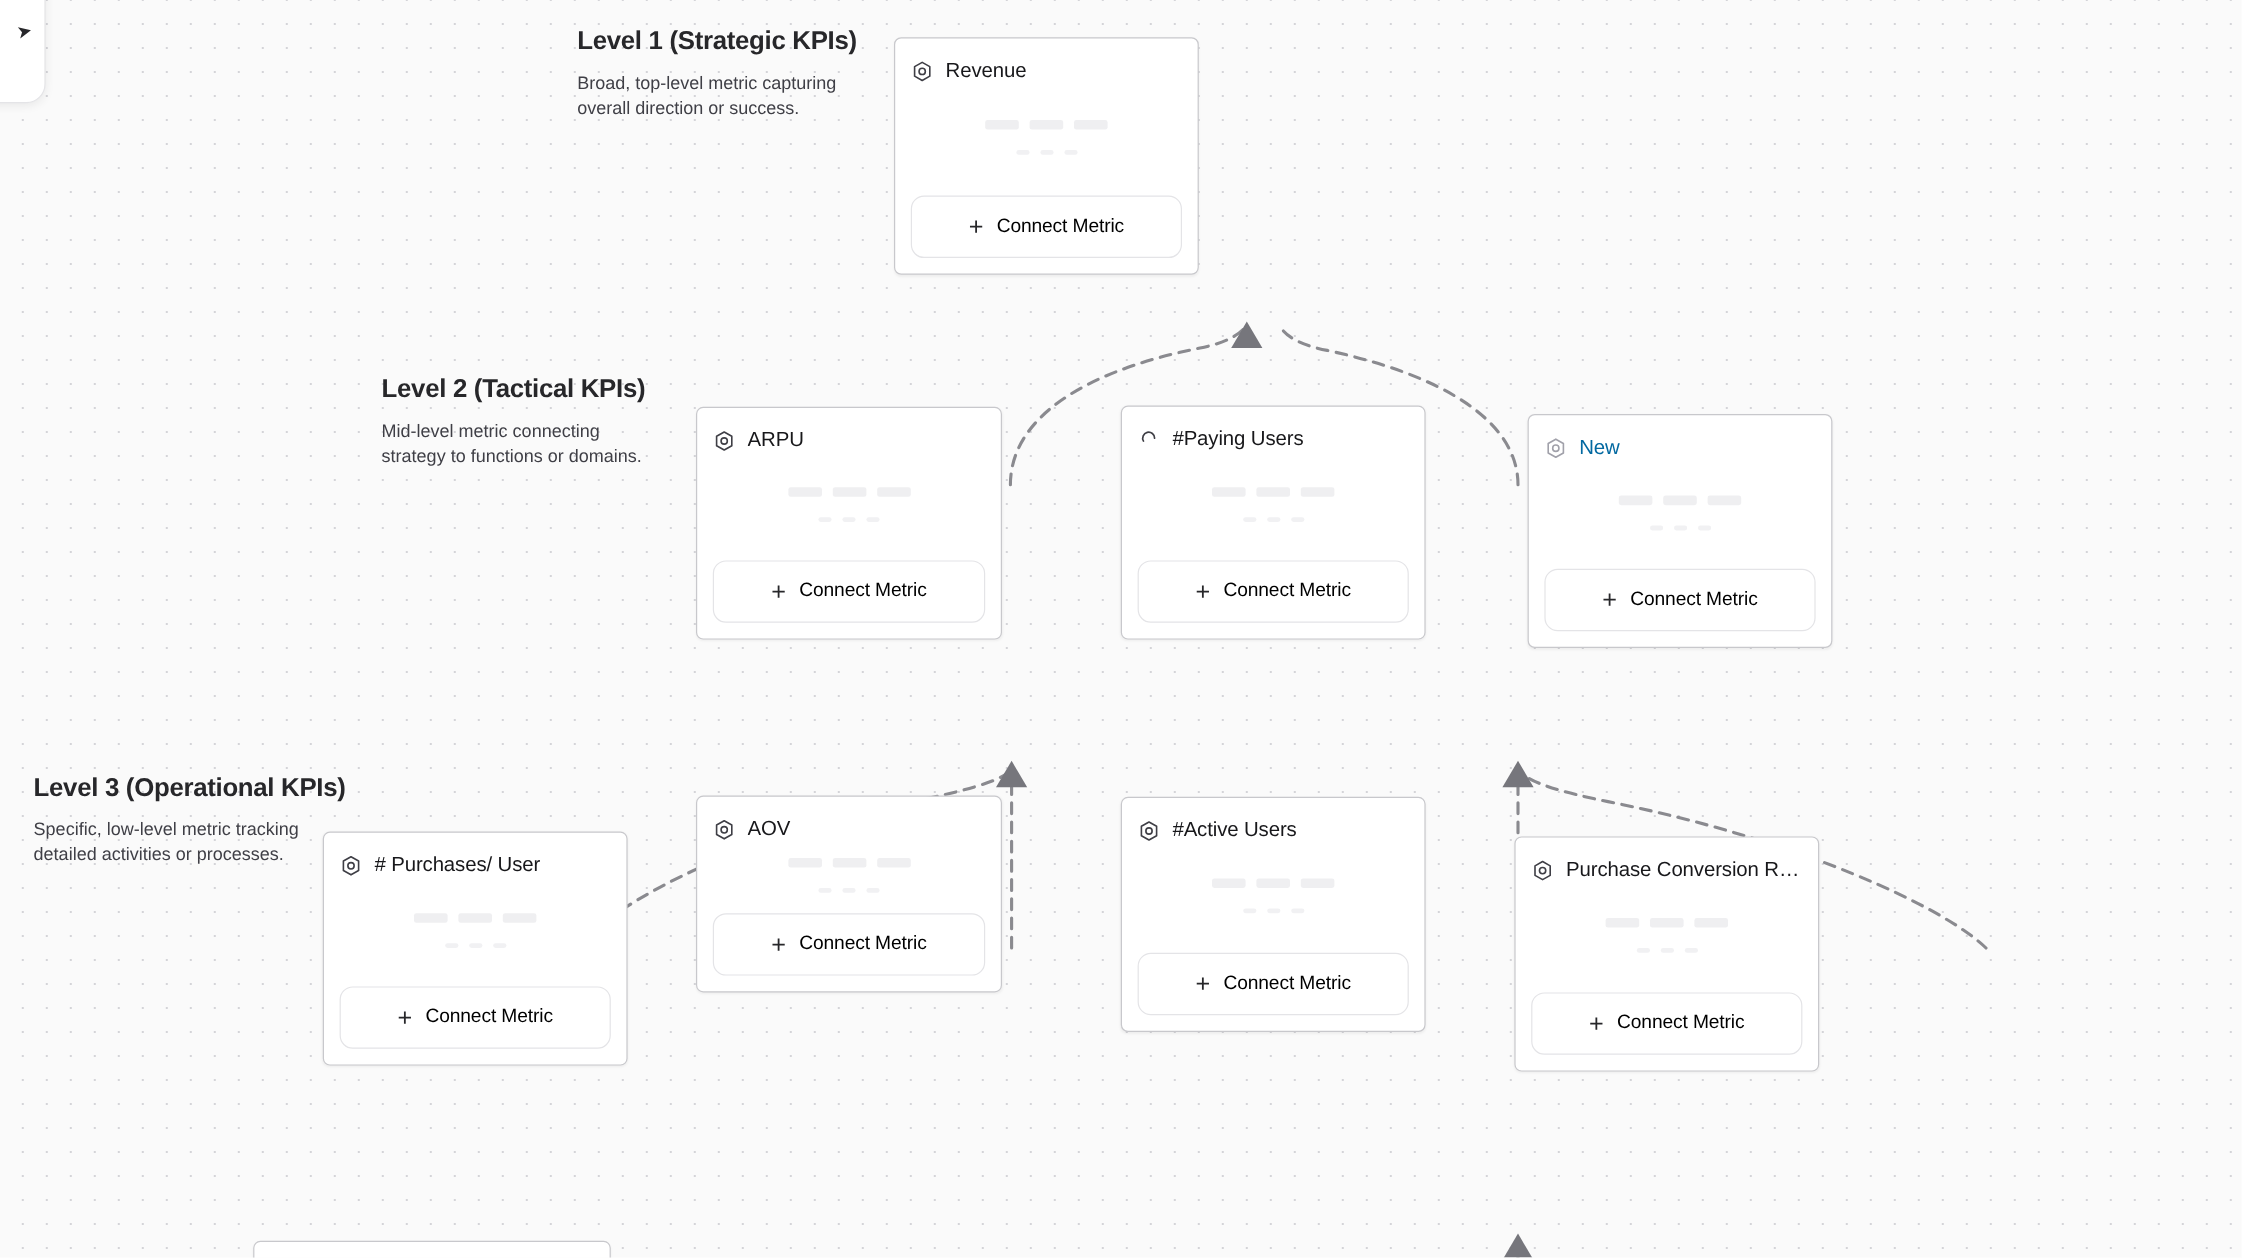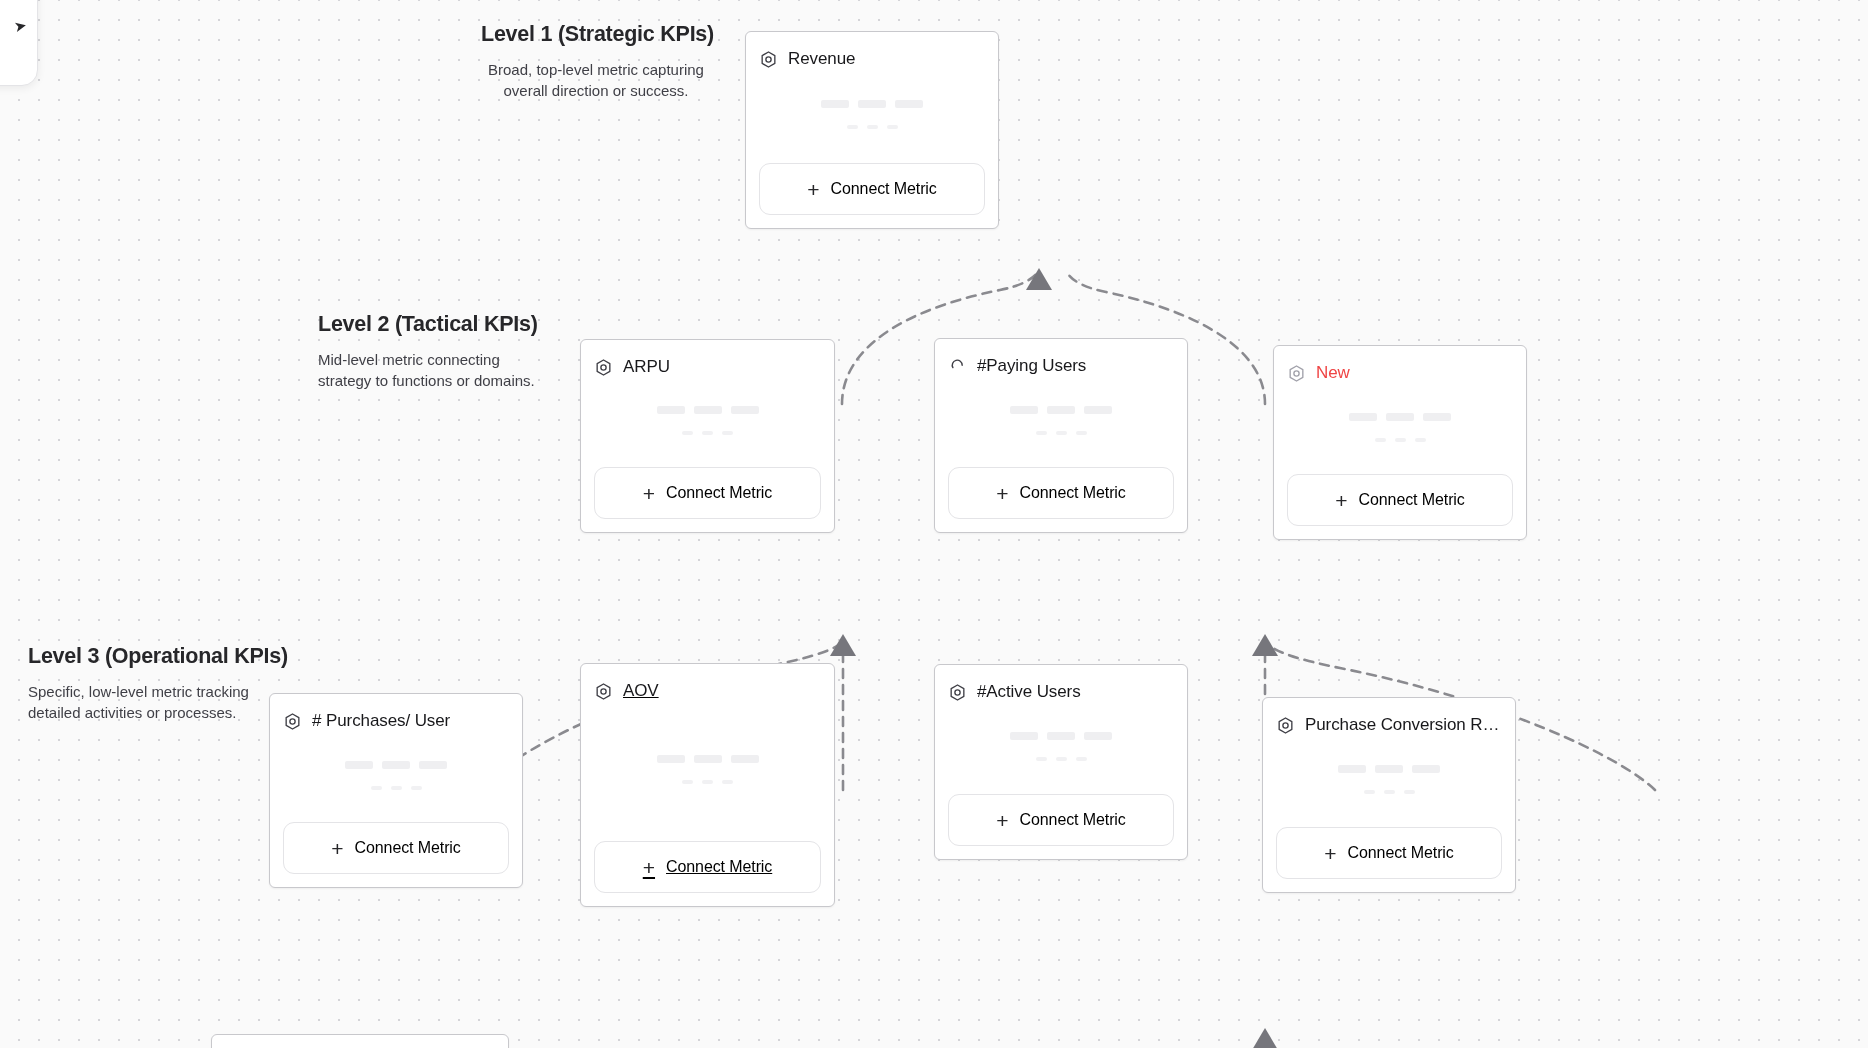--- a/index.html
+++ b/index.html
@@ -83,21 +83,21 @@
     color: #3f3f46;
   }
   .card-title {
     font-size: 17px;
     color: #18181b;
     letter-spacing: -0.1px;
     white-space: nowrap;
     overflow: hidden;
     text-overflow: ellipsis;
   }
-  .card.muted .card-title { color: #ef4444; }
+  .card.muted .card-title { color: #0369a1; }
   .card.muted .card-icon  { color: #a1a1aa; }
 
   .card-body {
     flex: 1 1 auto;
     display: flex;
     flex-direction: column;
     align-items: center;
     justify-content: center;
     gap: 17px;
     padding-bottom: 6px;
@@ -181,21 +181,21 @@
     <polygon class="edge-head" points="1265,634 1278,656 1252,656"></polygon>
 
     <path class="edge-path" d="M 1265 1048 L 1265 1042"></path>
     <polygon class="edge-head" points="1265,1028 1278,1050 1252,1050"></polygon>
   </svg>
 
   <div id="corner-panel">
     <span class="cursor-glyph">➤</span>
   </div>
 
-  <div class="level-block" style="left:481px; top:22px;text-align:center;">
+  <div class="level-block" style="left:481px; top:22px;">
     <div class="level-title">Level 1 (Strategic KPIs)</div>
     <div class="level-desc">Broad, top-level metric capturing overall direction or success.</div>
   </div>
 
   <div class="level-block" style="left:318px; top:312px;">
     <div class="level-title">Level 2 (Tactical KPIs)</div>
     <div class="level-desc">Mid-level metric connecting strategy to functions or domains.</div>
   </div>
 
   <div class="level-block" style="left:28px; top:644px;">
@@ -335,21 +335,21 @@
         <span class="sk"></span>
         <span class="sk"></span>
       </div>
     </div>
     <div class="connect-btn">
       <span class="plus">+</span>
       <span class="connect-label">Connect Metric</span>
     </div>
   </div>
 
-  <div class="card" id="card-aov" style="left:580px; top:663px; width:255px; height:244px;text-decoration:underline;">
+  <div class="card" id="card-aov" style="left:580px; top:663px; width:255px; height:164px;">
     <div class="card-head">
       <span class="card-icon">
         <svg width="19" height="19" viewBox="0 0 24 24" fill="none" stroke="currentColor" stroke-width="1.7" stroke-linejoin="round">
           <path d="M12 2.5 20 7v10l-8 4.5L4 17V7z"></path>
           <circle cx="12" cy="12" r="3.3"></circle>
         </svg>
       </span>
       <span class="card-title">AOV</span>
     </div>
     <div class="card-body">

